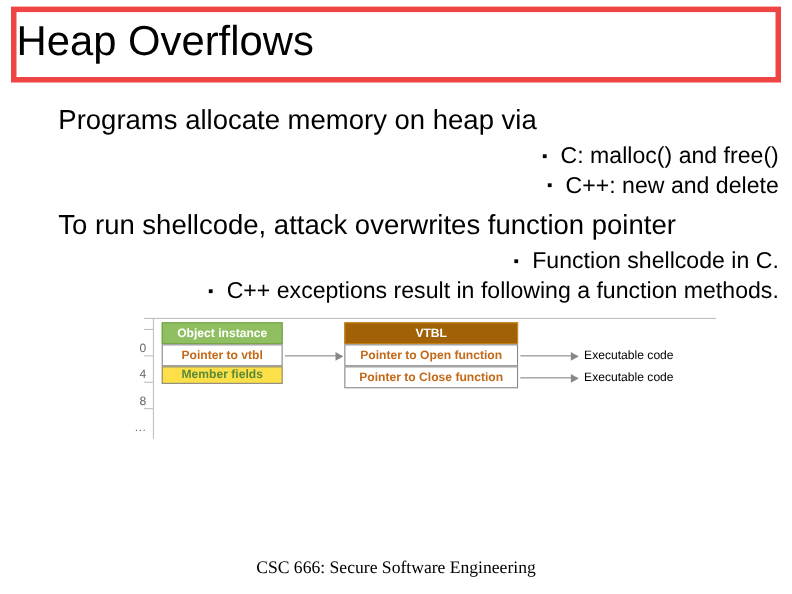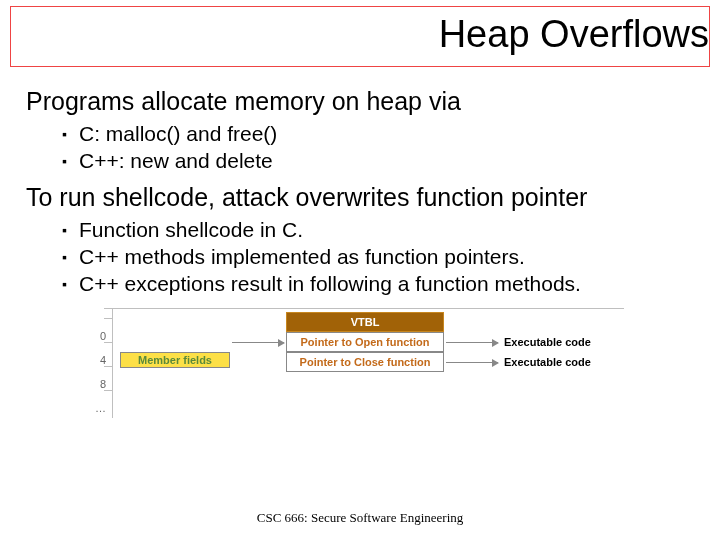--- a/index.html
+++ b/index.html
@@ -5,36 +5,36 @@
   * { box-sizing: border-box; margin: 0; padding: 0; }
   body {
     width: 720px; height: 540px;
     background: #fff;
     font-family: Arial, Helvetica, sans-serif;
     color: #000;
     position: relative;
     overflow: hidden;
   }
   .title-bar {
-    border: 1px solid #ef4444;
+    border: 5px solid #ef4444;
     margin: 6px 10px 0 10px;
     padding: 6px 0 10px 0;
-    text-align: right;
+    text-align: left;
   }
   .title-bar h1 { font-size: 38px; font-weight: normal; }
-  .content { padding: 12px 12px 0 26px; }
+  .content { padding: 12px 12px 0 26px; margin-left: 27px; }
   .lead { font-size: 25px; margin: 8px 0 6px 0; }
-  ul.bullets { list-style: none; margin: 4px 0 10px 36px; }
+  ul.bullets { list-style: none; margin: 4px 0 10px 36px; text-align: right; }
   ul.bullets li { font-size: 21px; margin: 3px 0; }
   ul.bullets li::before { content: "▪"; margin-right: 12px; font-size: 14px; position: relative; top: -2px; }
   .footer {
     position: absolute;
     bottom: 14px; left: 0; right: 0;
     text-align: center;
-    font-size: 13px;
+    font-size: 16px;
     font-family: "Times New Roman", serif;
   }
 
   
   .diagram {
     position: relative;
     width: 560px; height: 120px;
     margin: 10px 0 0 60px;
   }
   .axis-v { position:absolute; left:26px; top:2px; width:1px; height:110px; background:#bfbfbf; }
@@ -43,21 +43,20 @@
   .tlabel { position:absolute; left:0; font-size:11px; color:#666; width:20px; text-align:right; }
 
   .box {
     position:absolute;
     border:1px solid #888;
     font-size:11px;
     text-align:center;
     display:flex; align-items:center; justify-content:center;
     padding:2px 4px;
     background:#fff;
-    font-weight:bold;
   }
   .hdr-green { background:#8fbf60; color:#fff; font-weight:bold; border-color:#6fa040; }
   .hdr-orange { background:#a16207; color:#fff; font-weight:bold; border-color:#c8871f; }
   .orange-txt { color:#c36a1a; font-weight:bold; }
   .green-txt  { color:#5a8a3a; font-weight:bold; }
 
   .arrow { position:absolute; height:1px; background:#888; }
   .arrow::after {
     content:""; position:absolute; right:-1px; top:-3px;
     border-left:7px solid #888; border-top:4px solid transparent; border-bottom:4px solid transparent;
@@ -73,36 +72,37 @@
 <div class="content">
   <p class="lead">Programs allocate memory on heap via</p>
   <ul class="bullets">
     <li>C: malloc() and free()</li>
     <li>C++: new and delete</li>
   </ul>
 
   <p class="lead">To run shellcode, attack overwrites function pointer</p>
   <ul class="bullets">
     <li>Function shellcode in C.</li>
-    <li>C++ methods implemented as function pointers.</li>
     <li>C++ exceptions result in following a function methods.</li>
   </ul>
 
   <div class="diagram">
     <div class="axis-h"></div>
     <div class="axis-v"></div>
     <div class="tick" style="top:12px"></div>
     <div class="tick" style="top:36px"></div>
     <div class="tick" style="top:60px"></div>
     <div class="tick" style="top:84px"></div>
     <span class="tlabel" style="top:24px">0</span>
     <span class="tlabel" style="top:48px">4</span>
     <span class="tlabel" style="top:72px">8</span>
     <span class="tlabel" style="top:96px">…</span>
 
+    <div class="box hdr-green" style="left:34px; top:6px; width:110px; height:20px">Object instance</div>
+    <div class="box orange-txt" style="left:34px; top:26px; width:110px; height:20px">Pointer to vtbl</div>
     <div class="box green-txt" style="left:34px; top:46px; width:110px; height:16px; background:#fde047">Member fields</div>
 
     <div class="arrow" style="left:146px; top:36px; width:52px"></div>
 
     <div class="box hdr-orange" style="left:200px; top:6px; width:158px; height:20px">VTBL</div>
     <div class="box orange-txt" style="left:200px; top:26px; width:158px; height:20px">Pointer to Open function</div>
     <div class="box orange-txt" style="left:200px; top:46px; width:158px; height:20px">Pointer to Close function</div>
 
     <div class="arrow" style="left:360px; top:36px; width:52px"></div>
     <div class="arrow" style="left:360px; top:56px; width:52px"></div>

